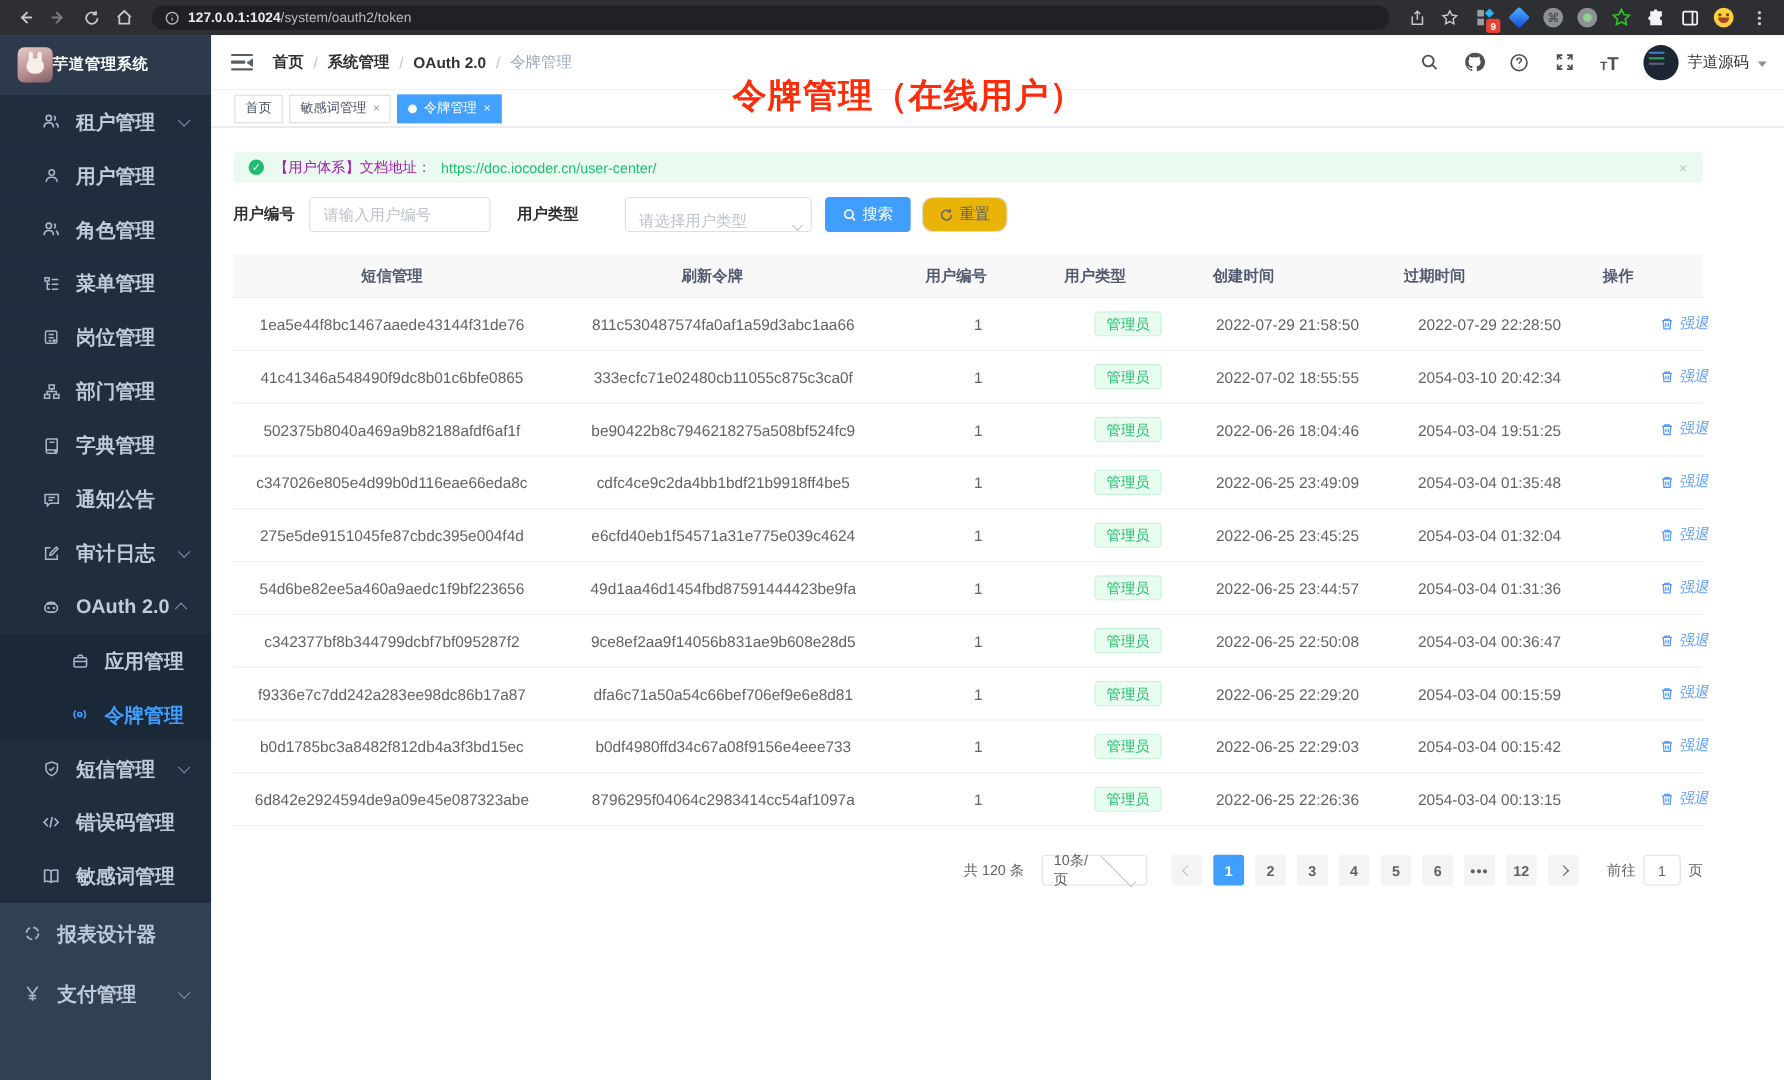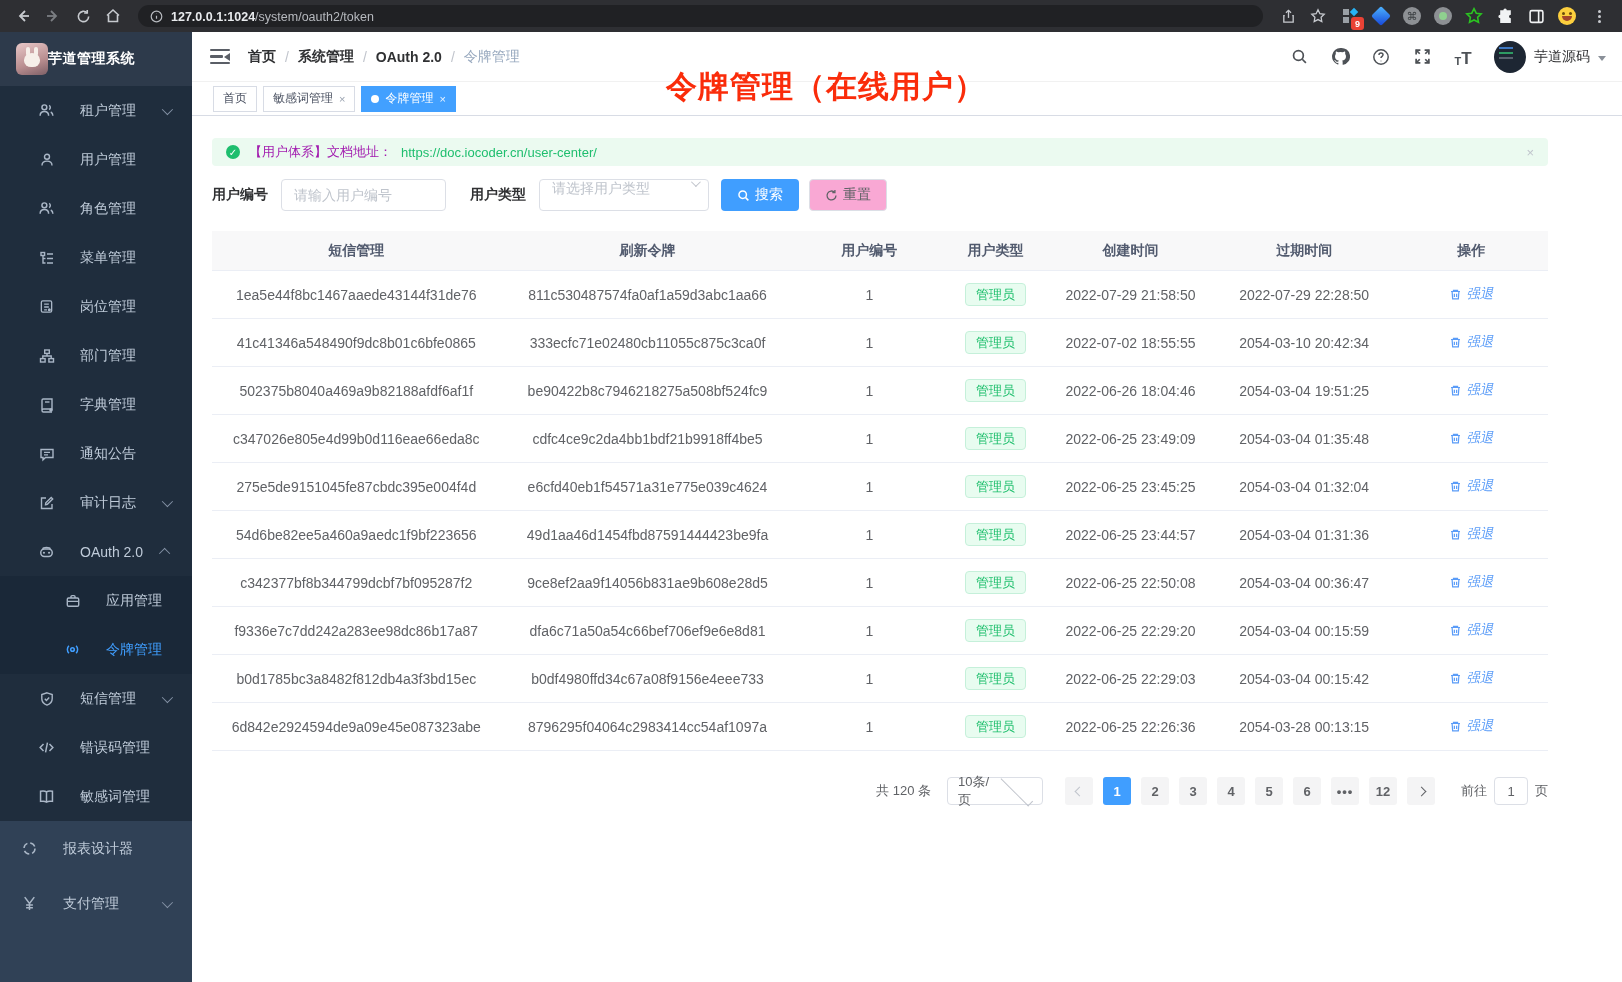--- a/index.html
+++ b/index.html
@@ -39,21 +39,21 @@
   .app { display:flex; height:950px; position:relative; }
 
   
   .sidebar { width:192px; background:#304156; flex:0 0 auto; display:flex; flex-direction:column; }
   .logo-row { height:54px; background:#2d3a4b; display:flex; align-items:center; padding:0 16px; flex:0 0 auto; }
   .logo-img { width:32px; height:32px; border-radius:6px; background:linear-gradient(160deg,#e8c8c8,#b98e90 60%,#7d5f66); position:relative; overflow:hidden; }
   .logo-img:before { content:""; position:absolute; left:8px; top:10px; width:16px; height:14px; background:#f6efe9; border-radius:50% 50% 45% 45%; }
   .logo-img:after { content:""; position:absolute; left:10px; top:4px; width:4px; height:9px; background:#f6efe9; border-radius:3px; box-shadow:8px 0 0 #f6efe9; }
   .logo-title { color:#fff; font-size:14px; font-weight:700; letter-spacing:.5px; }
   .menu { flex:1 1 auto; overflow:hidden; }
-  .menu-item { height:49px; display:flex; align-items:center; gap:25px; color:#bfcbd9; font-size:14px; cursor:pointer; position:relative; }
+  .menu-item { height:49px; display:flex; align-items:center; gap:14px; color:#bfcbd9; font-size:18px; cursor:pointer; position:relative;font-weight:bold; }
   .menu-item.lvl0 { background:#304156; padding-left:21px; height:55px; }
   .menu-item.lvl1 { background:#1f2d3d; padding-left:38px; }
   .menu-item.lvl2 { background:#1a2838; padding-left:64px; }
   .menu-item .mi-icon { width:17px; height:17px; color:#a9b6c6; display:flex; align-items:center; justify-content:center; font-size:15px; }
   .menu-item .mi-icon svg { display:block; }
   .menu-item.active, .menu-item.active .mi-icon { color:#409eff; }
   .mi-arrow { position:absolute; right:22px; width:8px; height:8px; border-right:1.6px solid #8391a5; border-bottom:1.6px solid #8391a5; }
   .mi-arrow.down { transform:rotate(45deg) translateY(-2px); }
   .mi-arrow.up { transform:rotate(-135deg) translateY(-2px); }
 
@@ -93,33 +93,33 @@
   .alert { height:28px; background:#ebfaf0; border-radius:4px; display:flex; align-items:center; padding:0 14px; gap:9px; margin-bottom:13px; }
   .alert-check { width:14px; height:14px; border-radius:50%; background:#1ebe6e; color:#fff; font-size:10px; display:flex; align-items:center; justify-content:center; flex:0 0 auto; }
   .alert-text { font-size:13px; color:#a21caf; }
   .alert-link { font-size:13px; color:#1ebe6e; text-decoration:none; cursor:pointer; }
   .alert-close { margin-left:auto; color:#bfc4cc; font-size:13px; cursor:pointer; }
 
   .filter-row { display:flex; align-items:center; margin-bottom:20px; }
   .f-label { font-size:14px; font-weight:700; color:#303133; margin-right:13px; }
   .f-input { width:165px; height:32px; border:1px solid #dcdfe6; border-radius:4px; padding:0 12px; font-size:14px; color:#606266; outline:none; margin-right:24px; font-family:inherit; }
   .f-input::placeholder { color:#bfc4cc; }
-  .f-select { width:170px; height:32px; border:1px solid #dcdfe6; border-radius:4px; padding:0 10px 0 12px; display:flex; align-items:flex-start; margin-right:12px; cursor:pointer; }
+  .f-select { width:170px; height:32px; border:1px solid #dcdfe6; border-radius:4px; padding:0 10px 0 12px; display:flex; align-items:flex-end; margin-right:12px; cursor:pointer;margin-left:29px; }
   .f-select .sel-ph { font-size:14px; color:#bfc4cc; flex:1; }
   .sel-arrow { width:7px; height:7px; border-right:1.4px solid #c0c4cc; border-bottom:1.4px solid #c0c4cc; transform:rotate(45deg) translateY(-2px); }
   .btn { height:32px; border-radius:4px; display:inline-flex; align-items:center; gap:5px; padding:0 15px; font-size:14px; cursor:pointer; border:1px solid transparent; }
   .btn-primary { background:#409eff; color:#fff; margin-right:10px; }
-  .btn-plain { background:#f9a8d4; color:#606266; border-color:#dcdfe6; }
+  .btn-plain { background:#eab308; color:#606266; border-color:#dcdfe6;border-radius:10px; }
   .btn svg { display:block; }
 
   
   .table { width:100%; font-size:14px; }
   .t-head { display:flex; background:#f8f8f9; height:40px; align-items:center; border-bottom:1px solid #ebeef5; }
   .t-head .cell { font-weight:700; color:#515a6e; }
-  .t-row { display:flex; height:48px; align-items:center; border-bottom:1px solid #ebeef5; }
+  .t-row { display:flex; height:48px; align-items:center; border-bottom:1px solid #ebeef5;gap:10px; }
   .cell { text-align:center; color:#606266; overflow:hidden; white-space:nowrap; }
   .col-0{ flex:0 0 21.6%; } .col-1{ flex:0 0 22.0%; } .col-2{ flex:0 0 11.2%; }
   .col-3{ flex:0 0 7.7%; } .col-4{ flex:0 0 12.5%; } .col-5{ flex:0 0 13.5%; } .col-6{ flex:0 0 11.5%; }
   .tag { display:inline-block; padding:4px 10px; font-size:13px; color:#1cbe6b; background:#e8fcf0; border:1px solid #c5f0da; border-radius:4px; line-height:1; }
   .act-link { display:inline-flex; align-items:center; gap:4px; color:#5a9cf8; font-size:13.5px; cursor:pointer;font-style:italic; }
   .act-link svg { display:block; }
 
   
   .pager { display:flex; align-items:center; margin-top:26px; justify-content:flex-end; gap:10px; font-size:13px; color:#606266; }
   .pg-total { margin-right:6px; }
@@ -646,21 +646,21 @@
                   </svg>
                   <span>强退</span>
                 </span></span>
             </div>
             <div class="t-row">
               <span class="cell col-0">6d842e2924594de9a09e45e087323abe</span>
               <span class="cell col-1">8796295f04064c2983414cc54af1097a</span>
               <span class="cell col-2">1</span>
               <span class="cell col-3"><span class="tag">管理员</span></span>
               <span class="cell col-4">2022-06-25 22:26:36</span>
-              <span class="cell col-5">2054-03-28 00:13:15</span>
+              <span class="cell col-5">2054-03-04 00:13:15</span>
               <span class="cell col-6"><span class="act-link">
                   <svg width="13" height="13" viewBox="0 0 16 16" fill="none" stroke="#5a9cf8" stroke-width="1.5">
                     <path d="M2.5 4.3h11M5.5 4.3V2.8h5v1.5M3.8 4.3l.7 9.2h7l.7-9.2M6.6 7v4M9.4 7v4"></path>
                   </svg>
                   <span>强退</span>
                 </span></span>
             </div>
           </div>
       </div>
 

